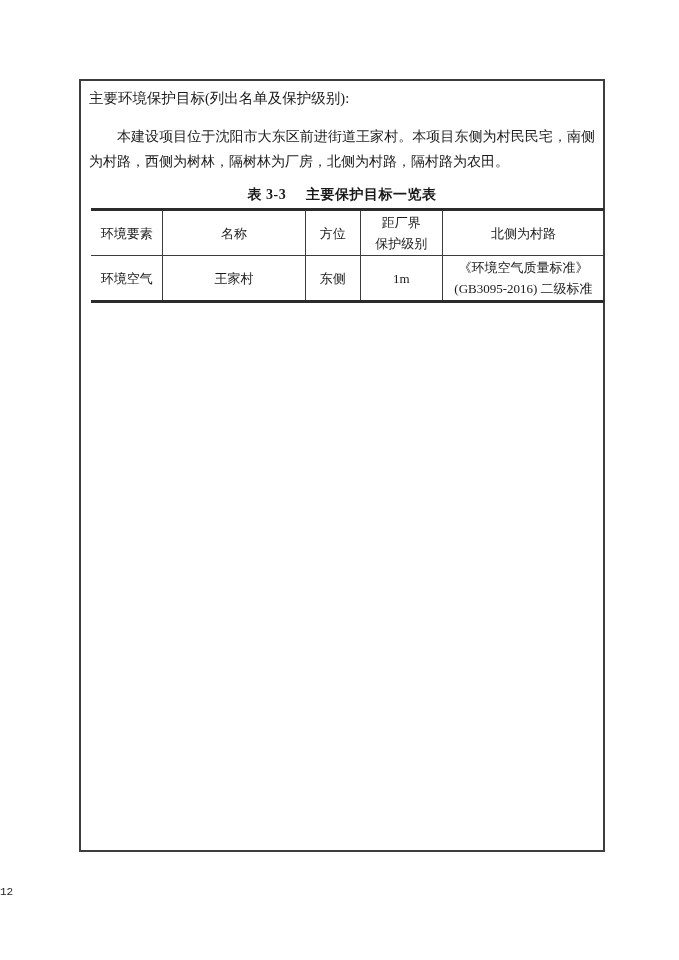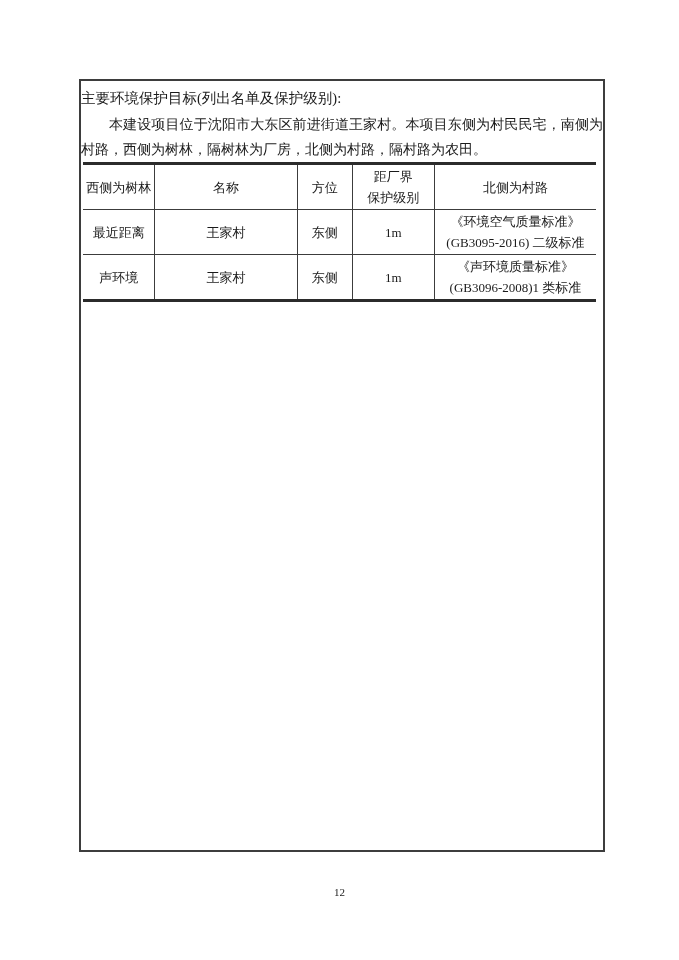--- a/index.html
+++ b/index.html
@@ -12,32 +12,32 @@
     color: #1a1a1a;
   }
   .doc-box {
     position: absolute;
     left: 79px;
     top: 79px;
     width: 526px;
     height: 773px;
     border: 2px solid #3d3d3d;
     background: #ffffff;
-    padding: 5px 0;
+    padding: 5px 8px;
   }
   .heading {
     font-size: 14.5px;
     line-height: 24px;
   }
   .para {
     font-size: 14px;
     line-height: 25px;
     text-indent: 2em;
     text-align: justify;
-    margin-top: 2px;
+    margin-top: 14px;
   }
   .table-caption {
     text-align: center;
     font-weight: bold;
     font-size: 14px;
     margin-top: 12px;
     margin-bottom: 4px;
     letter-spacing: 0.5px;
   }
   .table-caption .cap-label { margin-right: 1.4em; }
@@ -70,65 +70,61 @@
   .col-factor   { width: 14%; }
   .col-name     { width: 27.8%; }
   .col-dir      { width: 10.7%; }
   .col-dist     { width: 16%; }
   .col-level    { width: 31.5%; }
   .page-number {
     position: absolute;
     left: 0;
     right: 0;
     top: 886px;
-    text-align: center;
+    text-align: left;
     font-size: 11px;
     color: #222222;
+    font-family: Liberation Mono, monospace;
   }
 </style>
 </head>
 <body>
 
 <div class="doc-box">
   <div class="heading">主要环境保护目标(列出名单及保护级别):</div>
   <p class="para">本建设项目位于沈阳市大东区前进街道王家村。本项目东侧为村民民宅，南侧为村路，西侧为树林，隔树林为厂房，北侧为村路，隔村路为农田。</p>
 
+  <div class="table-caption">
+    <span class="cap-label">表 3-3</span><span>主要保护目标一览表</span>
+  </div>
 
   <table class="data-table">
     <colgroup>
       <col class="col-factor">
       <col class="col-name">
       <col class="col-dir">
       <col class="col-dist">
       <col class="col-level">
     </colgroup>
     <thead>
       <tr>
-        <th>西侧为树林</th>
+        <th>环境要素</th>
         <th>名称</th>
         <th>方位</th>
         <th>距厂界
 保护级别</th>
         <th>北侧为村路</th>
       </tr>
     </thead>
     <tbody>
       <tr>
-        <td>最近距离</td>
+        <td>环境空气</td>
         <td>王家村</td>
         <td>东侧</td>
         <td>1m</td>
         <td>《环境空气质量标准》
 (GB3095-2016) 二级标准</td>
-      </tr>
-      <tr>
-        <td>声环境</td>
-        <td>王家村</td>
-        <td>东侧</td>
-        <td>1m</td>
-        <td>《声环境质量标准》
-(GB3096-2008)1 类标准</td>
       </tr>
     </tbody>
   </table>
 </div>
 
 <div class="page-number">12</div>
 
 </body></html>

